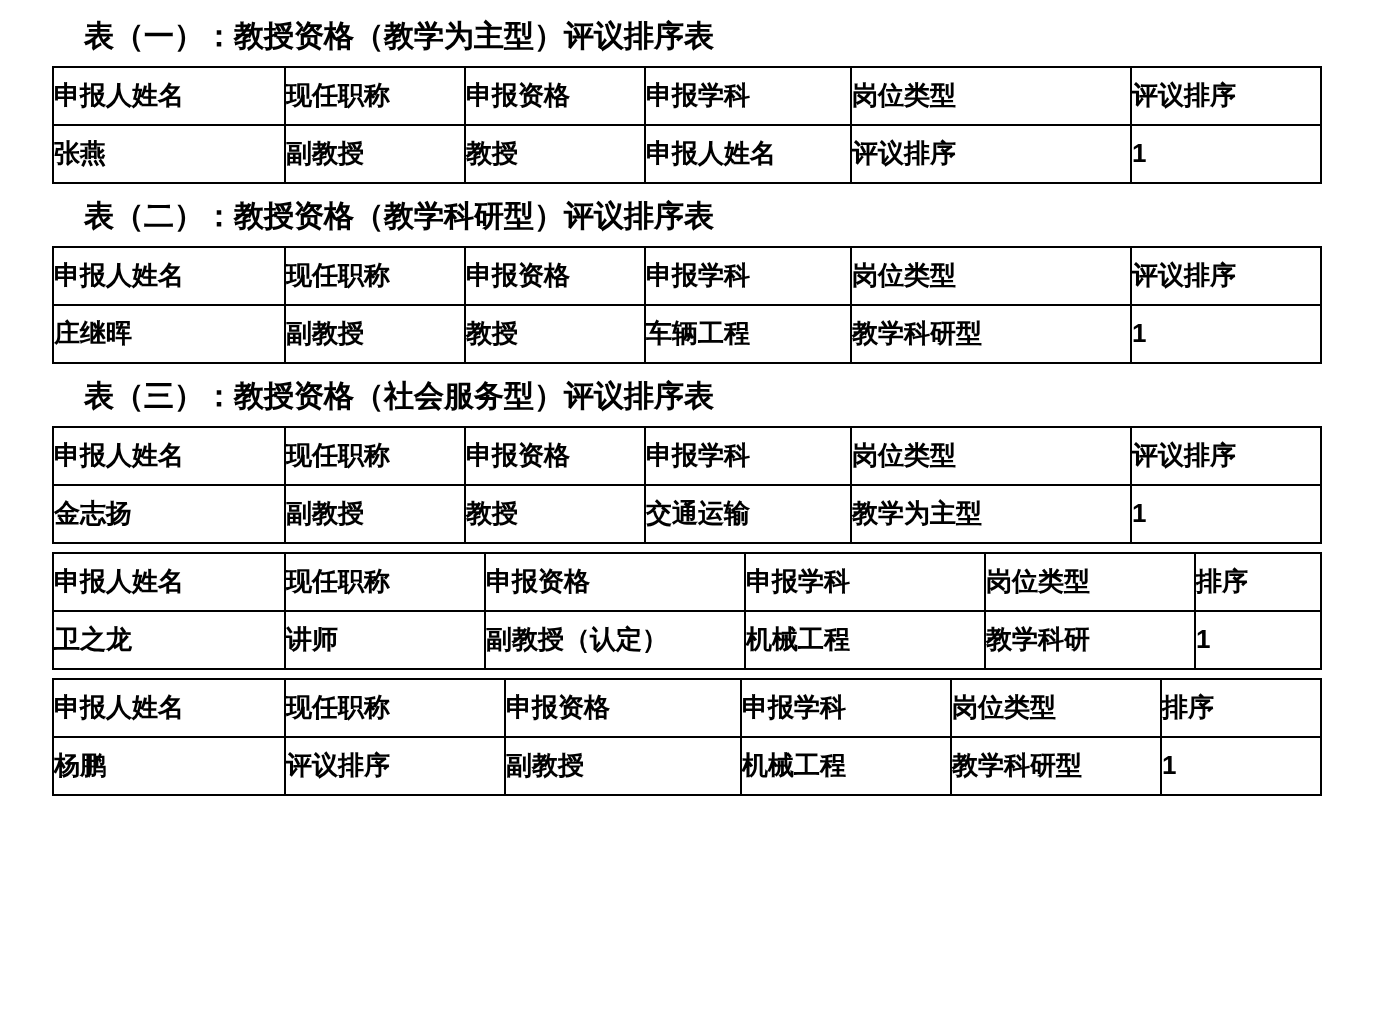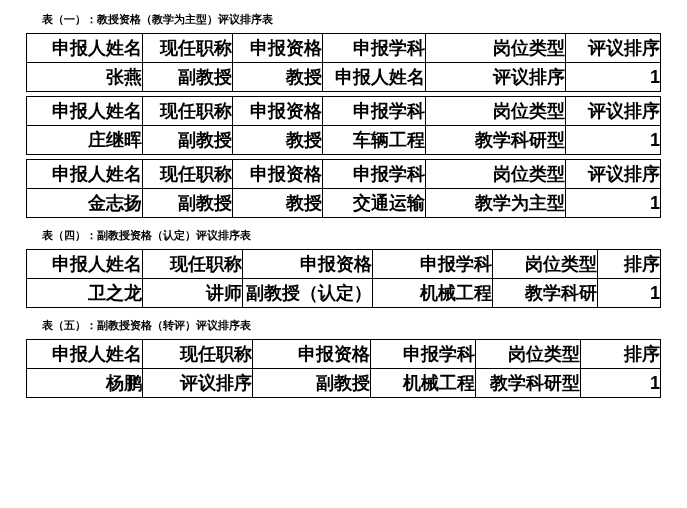--- a/index.html
+++ b/index.html
@@ -18,39 +18,39 @@
     width: 687px;
     height: 508px;
     box-sizing: border-box;
     padding: 6px 0 0 0;
     position: relative;
   }
   .section {
     margin-bottom: 4px;
   }
   .sec-title {
-    font-size: 11px;
+    font-size: 15px;
     font-weight: bold;
     line-height: 20px;
     padding: 3px 0 4px 42px;
     white-space: nowrap;
     letter-spacing: 0px;
     font-family: Liberation Serif, serif;
   }
   table.grid {
     border-collapse: collapse;
     margin-left: 26px;
     table-layout: fixed;
   }
   table.grid td, table.grid th {
     border: 1px solid #000000;
-    text-align: right;
+    text-align: left;
     vertical-align: middle;
     padding: 0;
-    font-size: 18px;
+    font-size: 13px;
     line-height: 16px;
     height: 28px;
     overflow: hidden;
     white-space: nowrap;
   }
   table.grid th {
     font-weight: bold;
   }
   table.grid td {
     font-weight: bold;
@@ -114,20 +114,21 @@
               <td>副教授</td>
               <td>教授</td>
               <td>申报人姓名</td>
               <td>评议排序</td>
               <td>1</td>
             </tr>
           </tbody>
         </table>
       </div>
       <div class="section">
+        <div class="sec-title">表（二）：教授资格（教学科研型）评议排序表</div>
         <table class="grid t-a">
           <colgroup>
             <col class="c0">
             <col class="c1">
             <col class="c2">
             <col class="c3">
             <col class="c4">
             <col class="c5">
           </colgroup>
           <thead>
@@ -146,20 +147,21 @@
               <td>副教授</td>
               <td>教授</td>
               <td>车辆工程</td>
               <td>教学科研型</td>
               <td>1</td>
             </tr>
           </tbody>
         </table>
       </div>
       <div class="section">
+        <div class="sec-title">表（三）：教授资格（社会服务型）评议排序表</div>
         <table class="grid t-a">
           <colgroup>
             <col class="c0">
             <col class="c1">
             <col class="c2">
             <col class="c3">
             <col class="c4">
             <col class="c5">
           </colgroup>
           <thead>
@@ -178,21 +180,20 @@
               <td>副教授</td>
               <td>教授</td>
               <td>交通运输</td>
               <td>教学为主型</td>
               <td>1</td>
             </tr>
           </tbody>
         </table>
       </div>
       <div class="section">
-        <div class="sec-title">表（四）：副教授资格（认定）评议排序表</div>
         <table class="grid t-b">
           <colgroup>
             <col class="c0">
             <col class="c1">
             <col class="c2">
             <col class="c3">
             <col class="c4">
             <col class="c5">
           </colgroup>
           <thead>
@@ -211,21 +212,20 @@
               <td>讲师</td>
               <td>副教授（认定）</td>
               <td>机械工程</td>
               <td>教学科研</td>
               <td>1</td>
             </tr>
           </tbody>
         </table>
       </div>
       <div class="section">
-        <div class="sec-title">表（五）：副教授资格（转评）评议排序表</div>
         <table class="grid t-c">
           <colgroup>
             <col class="c0">
             <col class="c1">
             <col class="c2">
             <col class="c3">
             <col class="c4">
             <col class="c5">
           </colgroup>
           <thead>

